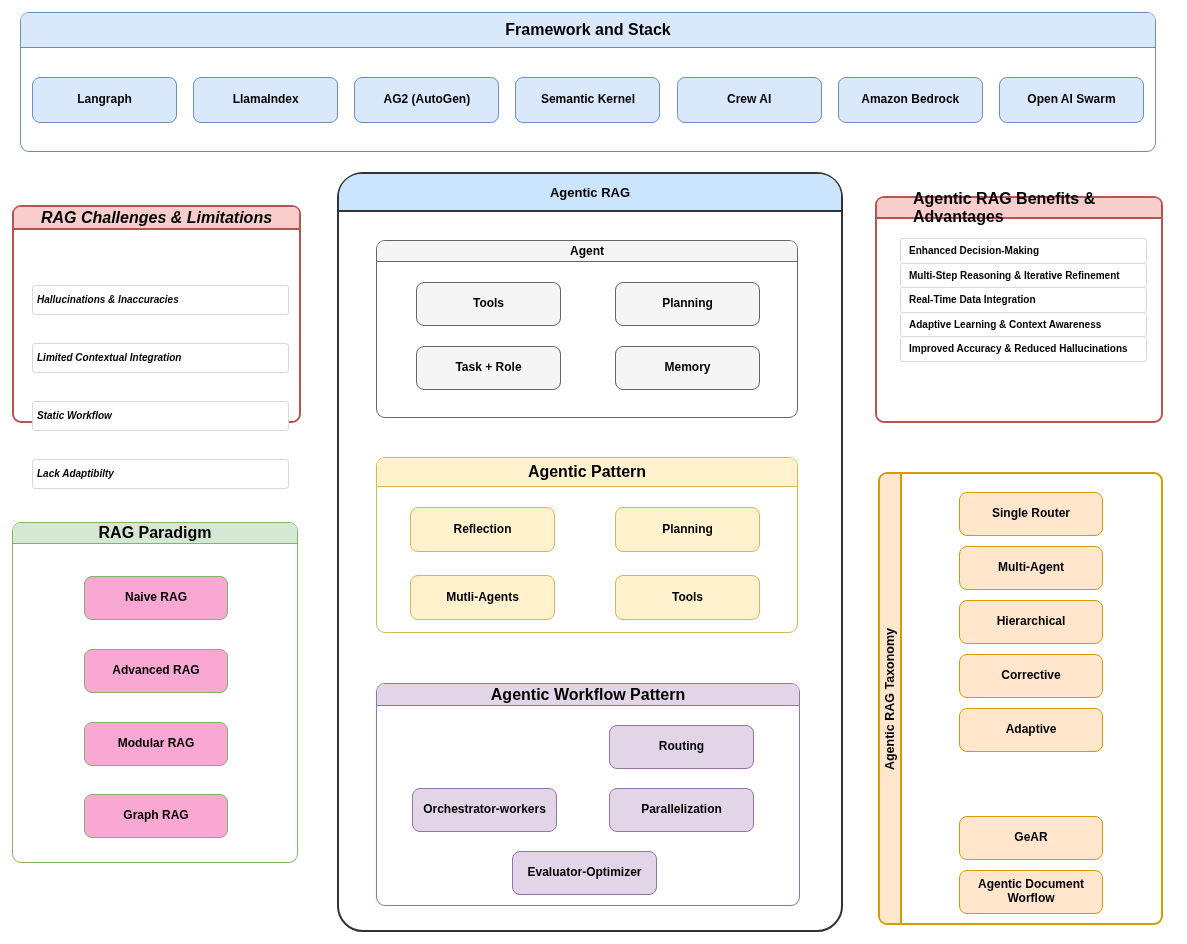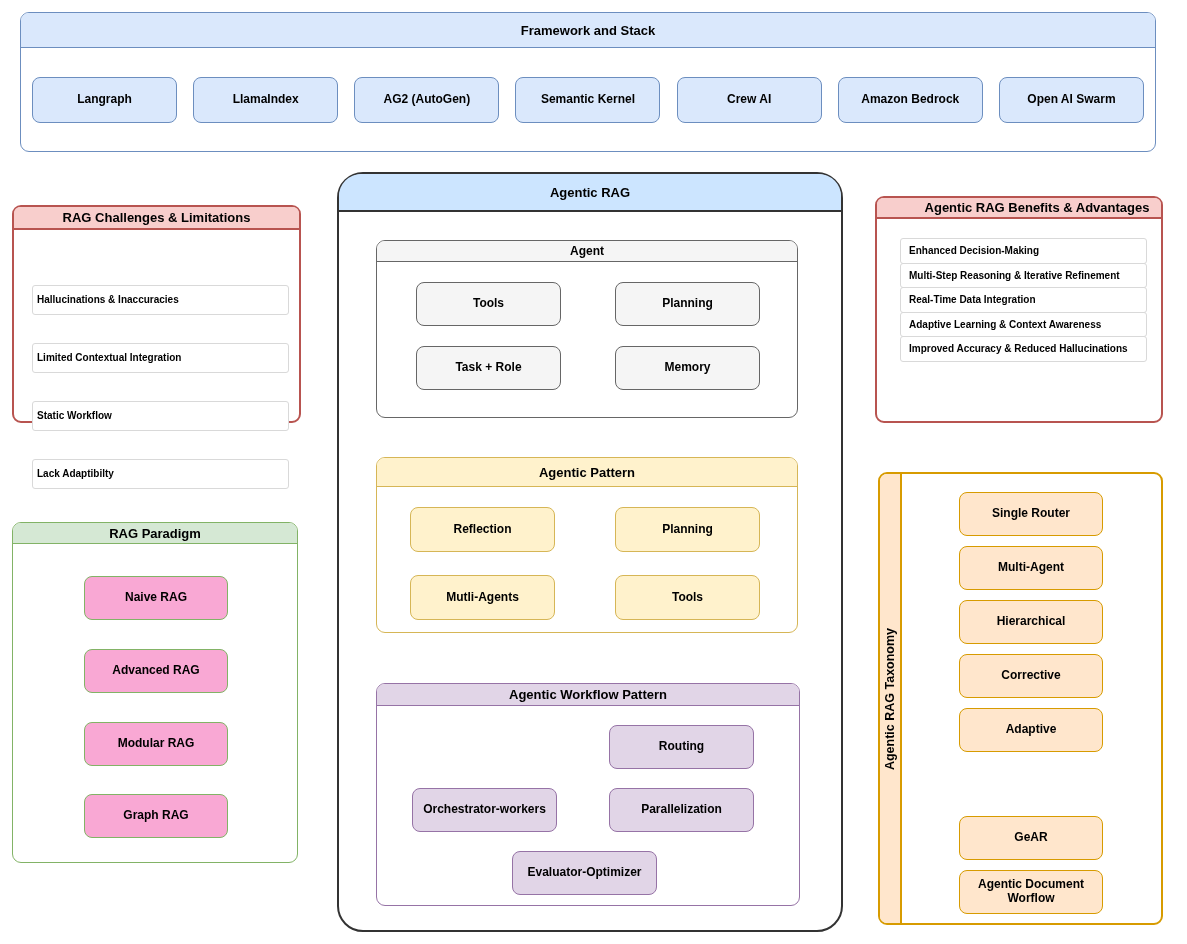--- a/index.html
+++ b/index.html
@@ -3,21 +3,21 @@
 <meta charset="utf-8">
 <style>
   html,body { margin:0; padding:0; background:#ffffff; }
   .canvas {
     position:relative; width:1187px; height:944px; background:#ffffff;
     font-family:"Liberation Sans", sans-serif; color:#000; overflow:hidden;
   }
   .panel { position:absolute; background:#fff; box-sizing:border-box; }
   .hdr {
     display:flex; align-items:center; justify-content:center;
-    font-weight:bold; font-size:13px; box-sizing:border-box;
+    font-weight:bold; font-size:16px; box-sizing:border-box;
   }
   .chip {
     position:absolute; width:145px; height:44px; box-sizing:border-box;
     display:flex; align-items:center; justify-content:center; text-align:center;
     font-weight:bold; font-size:12px; line-height:1.15; border-radius:8px;
     white-space:nowrap;
   }
   .chip.wrap { white-space:normal; padding:2px 6px; }
 
   
@@ -27,21 +27,21 @@
     border-bottom:1px solid #6c8ebf; border-radius:8px 8px 0 0; }
   #frame-top .items { position:absolute; left:11px; right:11px; top:35px; bottom:0;
     display:flex; align-items:center; justify-content:space-between; }
   .chip-blue { position:static; width:145px; height:46px;
     background:#dae8fc; border:1px solid #6c8ebf; }
 
   
   .red-panel { border:2px solid #b85450; border-radius:9px; }
   .red-panel .hdr { background:#f8cecc; border-bottom:2px solid #b85450;
     border-radius:6px 6px 0 0; }
-  #challenges { left:12px; top:205px; width:289px; height:218px; }
+  #challenges { left:12px; top:205px; width:289px; height:218px;font-style:italic; }
   #challenges .hdr { height:23px; }
   #challenges .list { position:absolute; left:18px; top:50px; width:257px; }
   #benefits { left:875px; top:196px; width:288px; height:227px; }
   #benefits .hdr { height:21px;padding-left:36px; }
   #benefits .list { position:absolute; left:23px; top:41px; width:247px; }
   .lrow {
     background:#fff; border:1px solid #d9d9d9; border-radius:3px; margin-top:-1px;
     padding:6px 8px; font-weight:bold; font-size:10px; line-height:1.15;
     box-sizing:border-box;
   }

